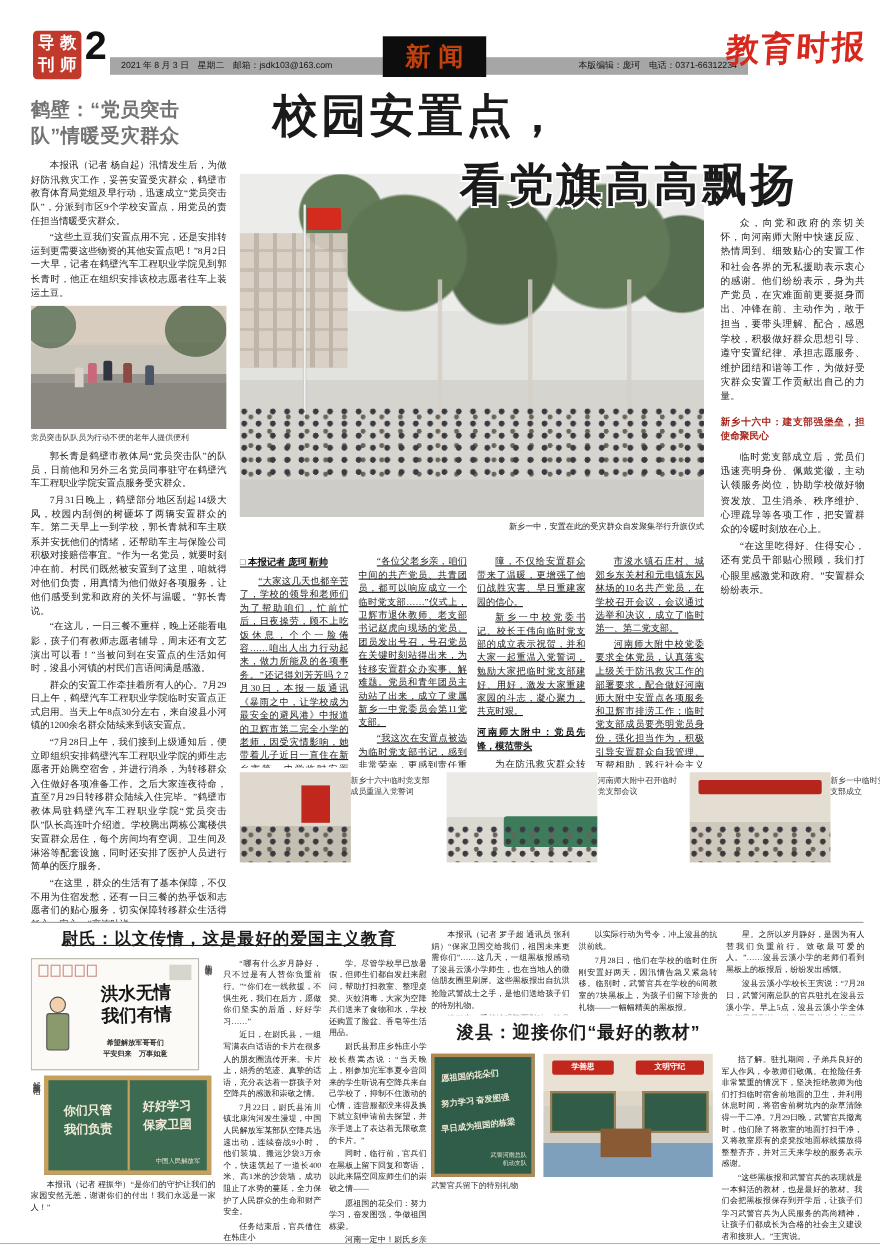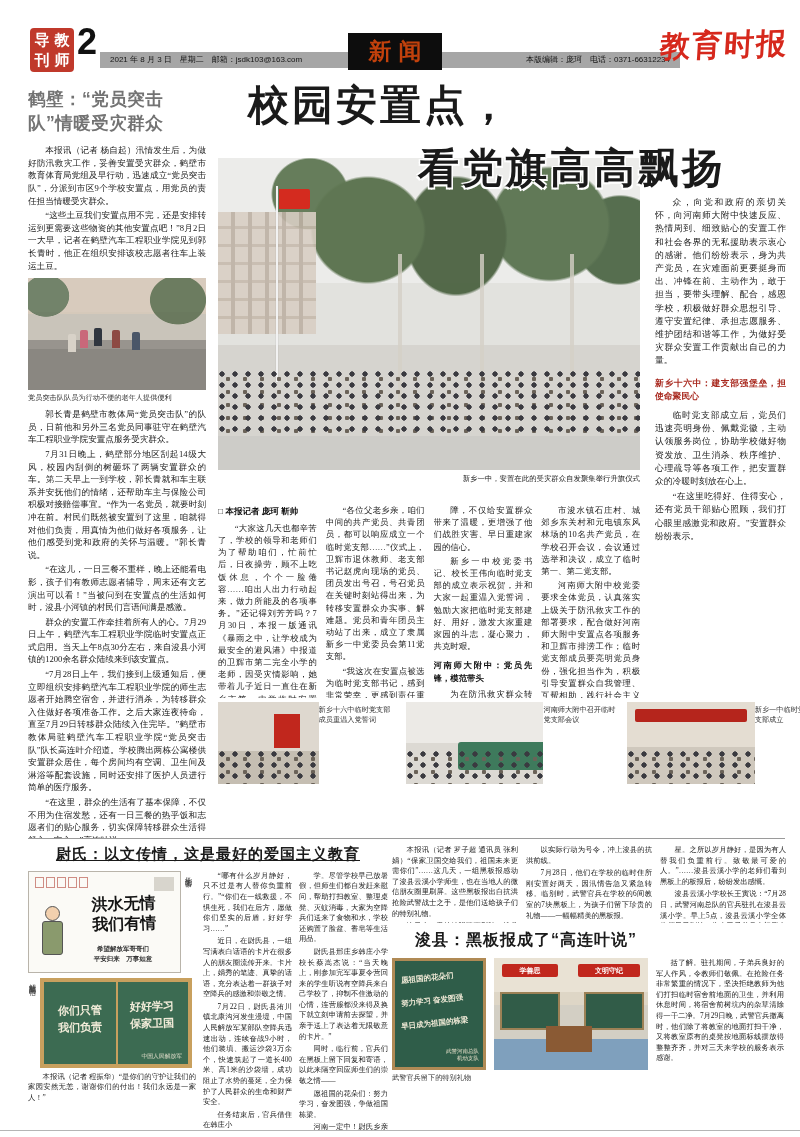--- a/index.html
+++ b/index.html
@@ -66,21 +66,21 @@
   .tr1{left:180px;} .tr2{left:262px;} .tr3{left:352px;}
   .mp-flagpole{position:absolute;left:58px;top:28px;width:2px;height:196px;background:#f2f2f2;box-shadow:0 0 1px #888;}
   .mp-flag{position:absolute;left:61px;top:31px;width:31px;height:20px;background:#d42b1f;border-radius:0 2px 2px 0;}
   .mp-crowd{position:absolute;left:0;top:212px;width:100%;height:66px;}
   .mp-ground{position:absolute;left:0;bottom:0;width:100%;height:34px;background:#cdccc8;}
   .maincap{position:absolute;left:218px;top:474px;width:422px;text-align:right;
        font:7.4px/10px "Liberation Sans",sans-serif;color:#222;}
 
   
   .undercols{position:absolute;left:218px;top:505px;width:422px;height:193px;display:flex;gap:9px;}
-  .ucol{flex:1;overflow:hidden;}
+  .ucol{flex:1;overflow:hidden;text-decoration:underline;}
   .ucol .para{font-size:8.4px;line-height:12.2px;}
   .byline{font:700 8.5px/1.5 "Liberation Sans",sans-serif;margin:0 0 5px;color:#111;}
   .sidecol{position:absolute;left:655px;top:196px;width:131px;height:500px;overflow:hidden;}
   .sidecol .para{font-size:8.8px;line-height:13.2px;}
 
   
   .prow{position:absolute;left:218px;top:702px;width:569px;display:flex;gap:11px;}
   .pitem{display:flex;flex-direction:row;}
   .pimg{height:82px;position:relative;overflow:hidden;}
   .pa{width:170px;background:linear-gradient(180deg,#ded8cf 0 60%,#c5beb2 60% 100%);}
@@ -350,21 +350,21 @@
             <p class="para t-p">7月28日，他们在学校的临时住所刚安置好两天，因汛情告急又紧急转移。临别时，武警官兵在学校的6间教室的7块黑板上，为孩子们留下珍贵的礼物——一幅幅精美的黑板报。</p>
           </div>
       </div>
       <div class="br-c">
         <div>
             <p class="para t-p">星。之所以岁月静好，是因为有人替我们负重前行。致敬最可爱的人。”……浚县云溪小学的老师们看到黑板上的板报后，纷纷发出感慨。</p>
             <p class="para t-p">浚县云溪小学校长王寅说：“7月28日，武警河南总队的官兵驻扎在浚县云溪小学。早上5点，浚县云溪小学全体教师早早到校，为人民子弟兵专门腾出教室，作为官兵们的休息场所。”</p>
           </div>
       </div>
     </div>
-    <h3 class="br-title">浚县：黑板报成了“高连叶说”</h3>
+    <h3 class="br-title">浚县：迎接你们“最好的教材”</h3>
     <div class="br-row2">
       <div class="br-photos">
         <div class="br-photos-imgs">
           <div class="chalkboard">
             <div class="cb-line">愿祖国的花朵们</div>
             <div class="cb-line">努力学习 奋发图强</div>
             <div class="cb-line">早日成为祖国的栋梁</div>
             <div class="cb-sign">
               <div>武警河南总队</div>
               <div>机动支队</div>
@@ -376,19 +376,20 @@
             <i class="cl-board cl-bd1"></i>
             <i class="cl-board cl-bd2"></i>
             <i class="cl-podium"></i>
           </div>
         </div>
         <div class="pcap">武警官兵留下的特别礼物</div>
       </div>
       <div class="br-c3b">
         <div>
             <p class="para t-p">括了解。驻扎期间，子弟兵良好的军人作风，令教师们敬佩。在抢险任务非常繁重的情况下，坚决拒绝教师为他们打扫临时宿舍前地面的卫生，并利用休息时间，将宿舍前树坑内的杂草清除得一干二净。7月29日晚，武警官兵撤离时，他们除了将教室的地面打扫干净，又将教室原有的桌凳按地面标线摆放得整整齐齐，并对三天来学校的服务表示感谢。</p>
+            <p class="para t-p">“这些黑板报和武警官兵的表现就是一本鲜活的教材，也是最好的教材。我们会把黑板报保存到开学后，让孩子们学习武警官兵为人民服务的高尚精神，让孩子们都成长为合格的社会主义建设者和接班人。”王寅说。</p>
           </div>
       </div>
     </div>
   </div>
 
   <div class="pagebottom"></div>
 </div>
 
 </body></html>

